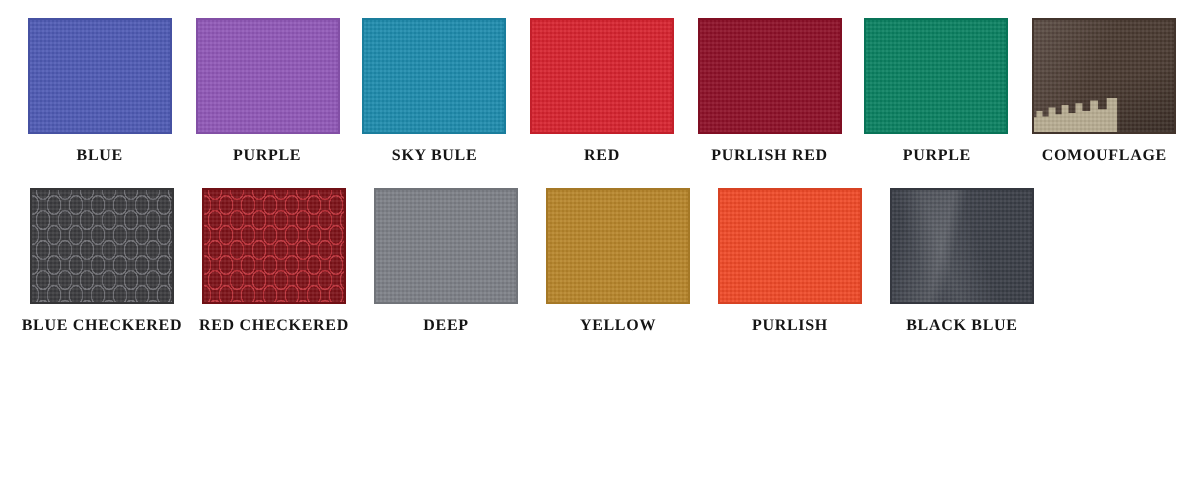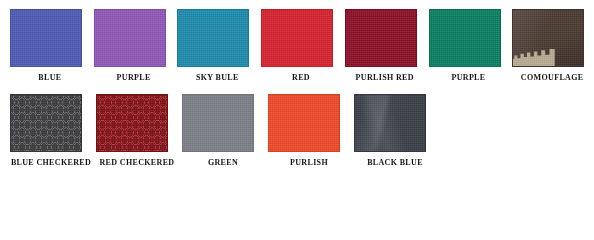--- a/index.html
+++ b/index.html
@@ -54,20 +54,21 @@
   }
   #row-top    { top: 0px;  height: 85px; }
   #row-bottom { top: 85px; height: 84px; }
 
   .cell {
     width: 82px;
     margin-left: 2px;
     margin-right: 2px;
     display: flex;
     flex-direction: column;
+    align-items: center;
   }
   .cell:first-child { margin-left: 10px; }
 
   .swatch {
     width: 72px;
     height: 58px;
     margin-top: 9px;
     border: 1px solid rgba(0,0,0,0.10);
     box-sizing: border-box;
     position: relative;
@@ -206,21 +207,25 @@
       <div class="cell">
         <div class="swatch tex-ogee" style="background: rgb(59, 59, 62); --lace: #6e6e73;"></div>
         <div class="label">BLUE CHECKERED</div>
       </div>
       <div class="cell">
         <div class="swatch tex-ogee" style="background: rgb(125, 18, 24); --lace: #c0323a;"></div>
         <div class="label">RED CHECKERED</div>
       </div>
       <div class="cell">
         <div class="swatch" style="background: rgb(125, 128, 135);"></div>
-        <div class="label">GREEN</div>
+        <div class="label">DEEP</div>
+      </div>
+      <div class="cell">
+        <div class="swatch" style="background: rgb(184, 134, 43);"></div>
+        <div class="label">YELLOW</div>
       </div>
       <div class="cell">
         <div class="swatch" style="background: rgb(240, 74, 40);"></div>
         <div class="label">PURLISH</div>
       </div>
       <div class="cell">
         <div class="swatch tex-sheen" style="background: rgb(58, 62, 71);"></div>
         <div class="label">BLACK BLUE</div>
       </div>
     </div>

